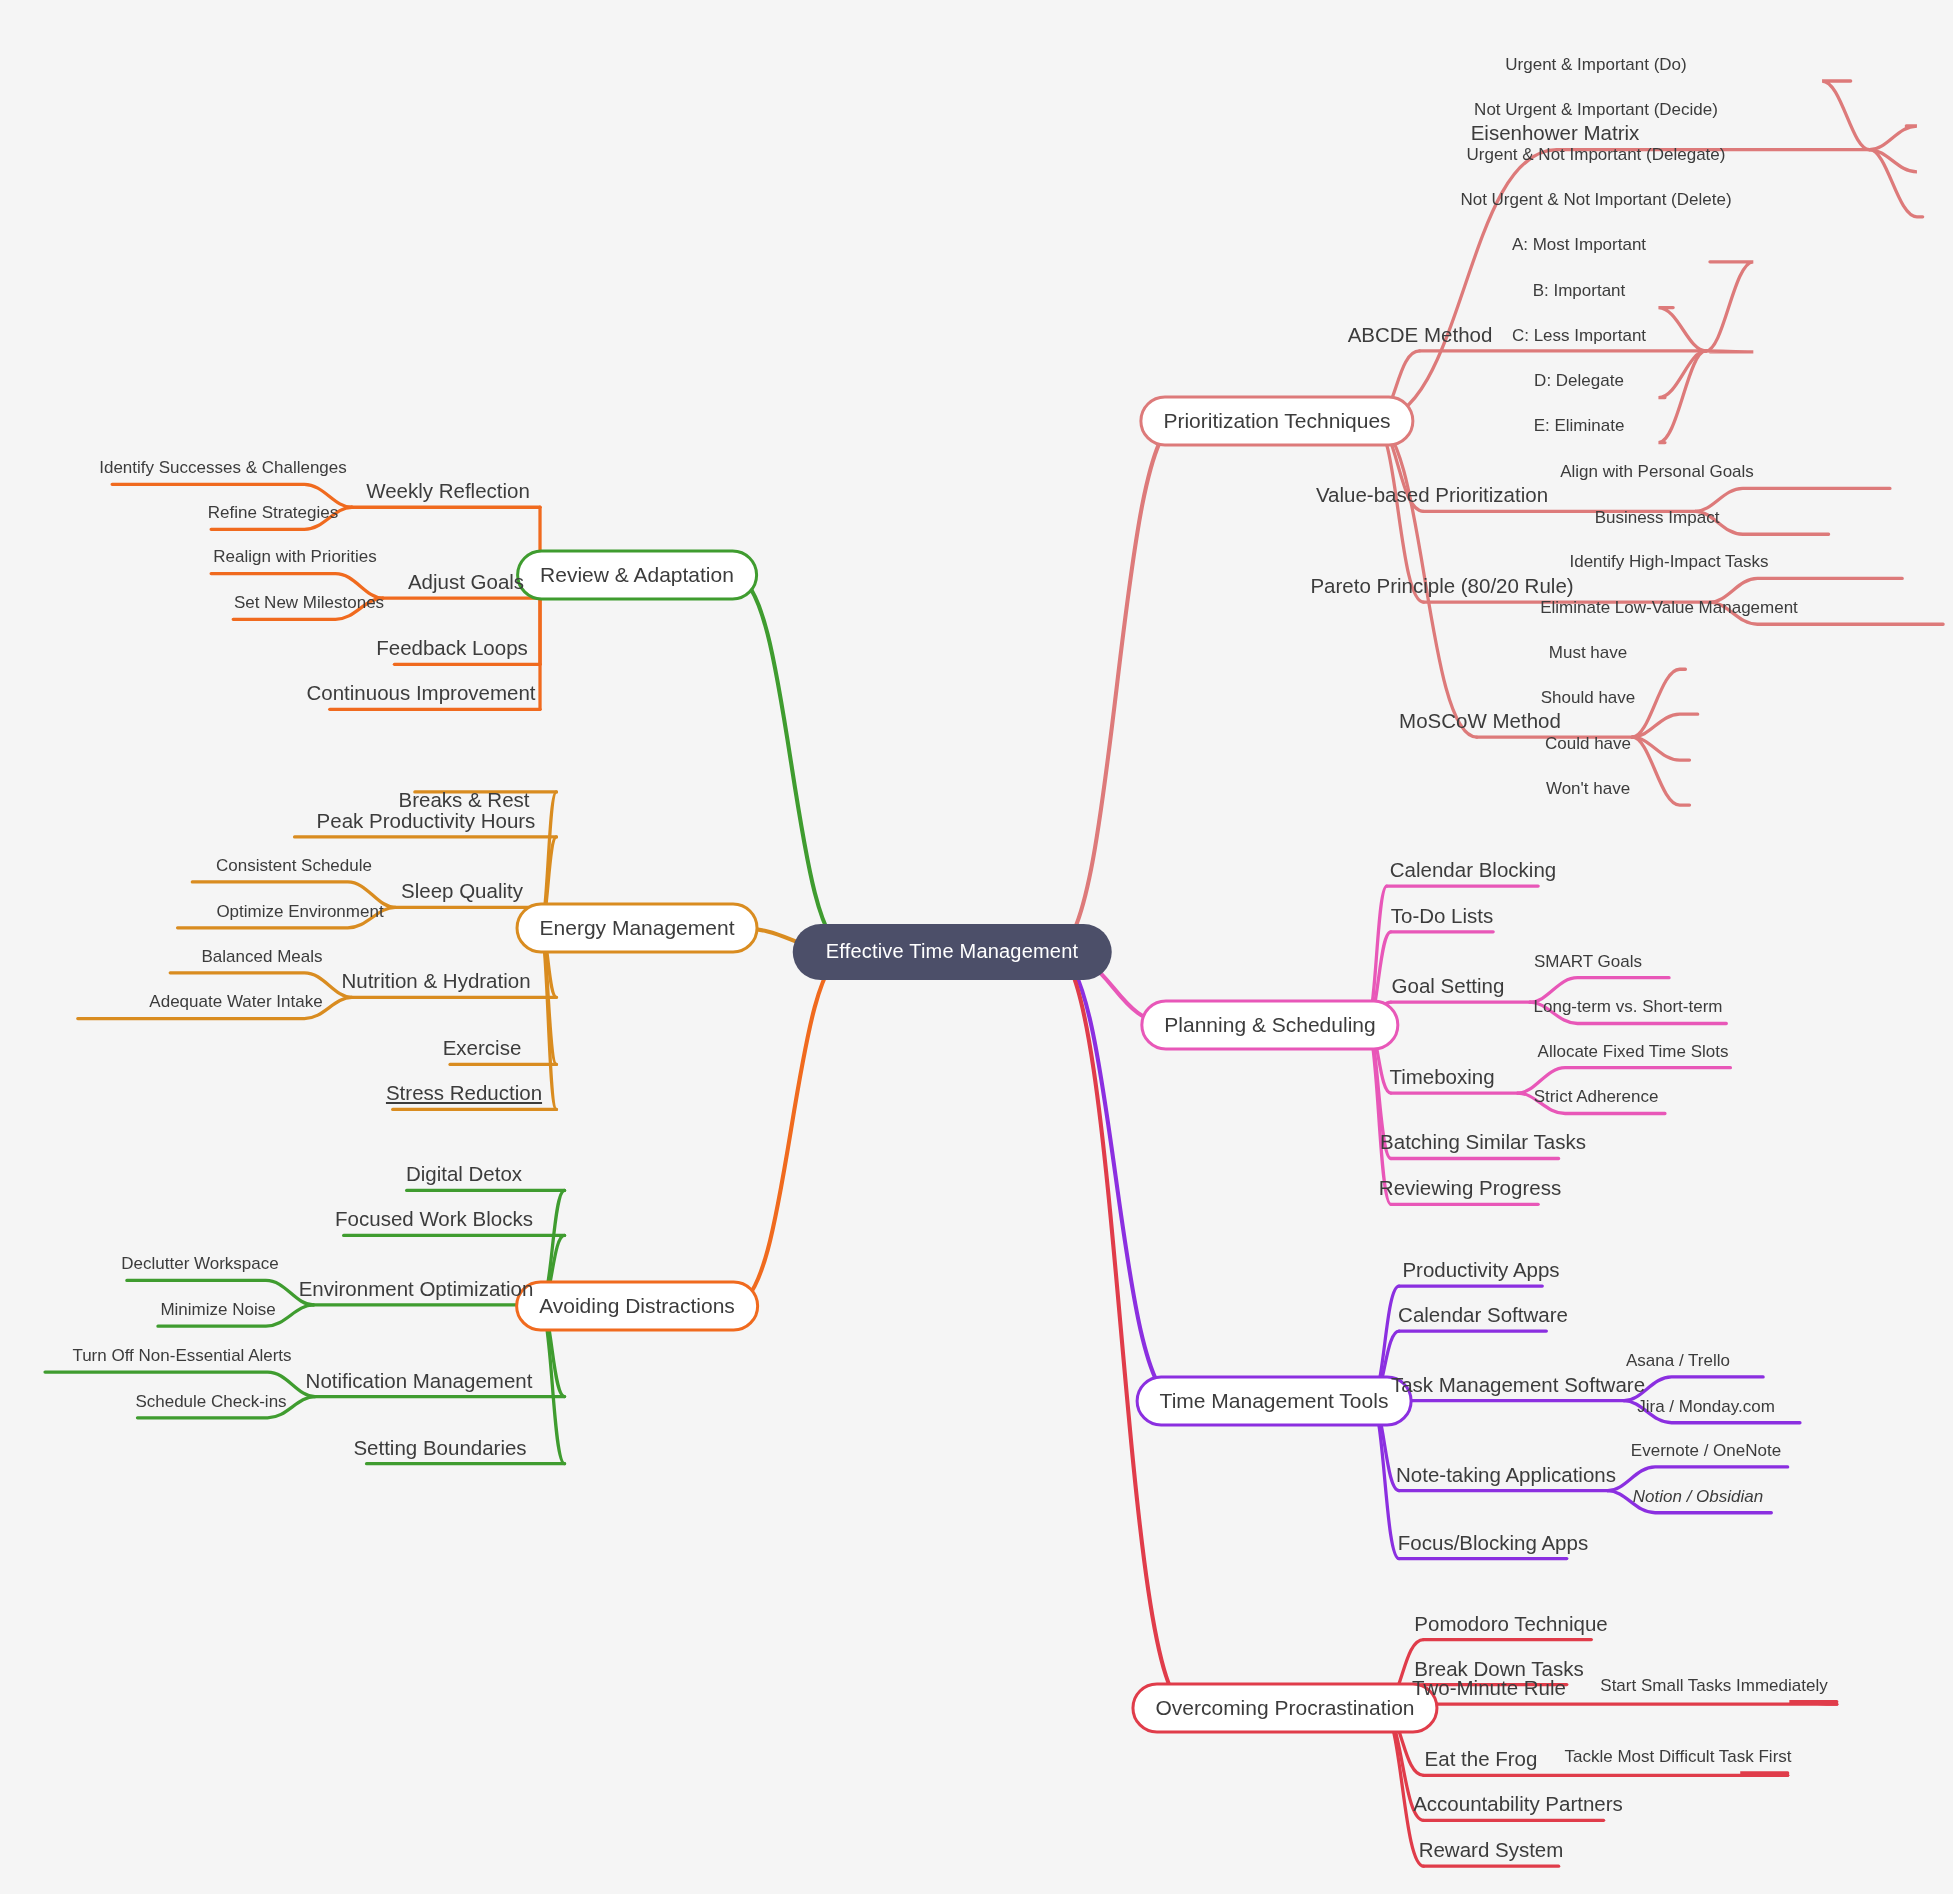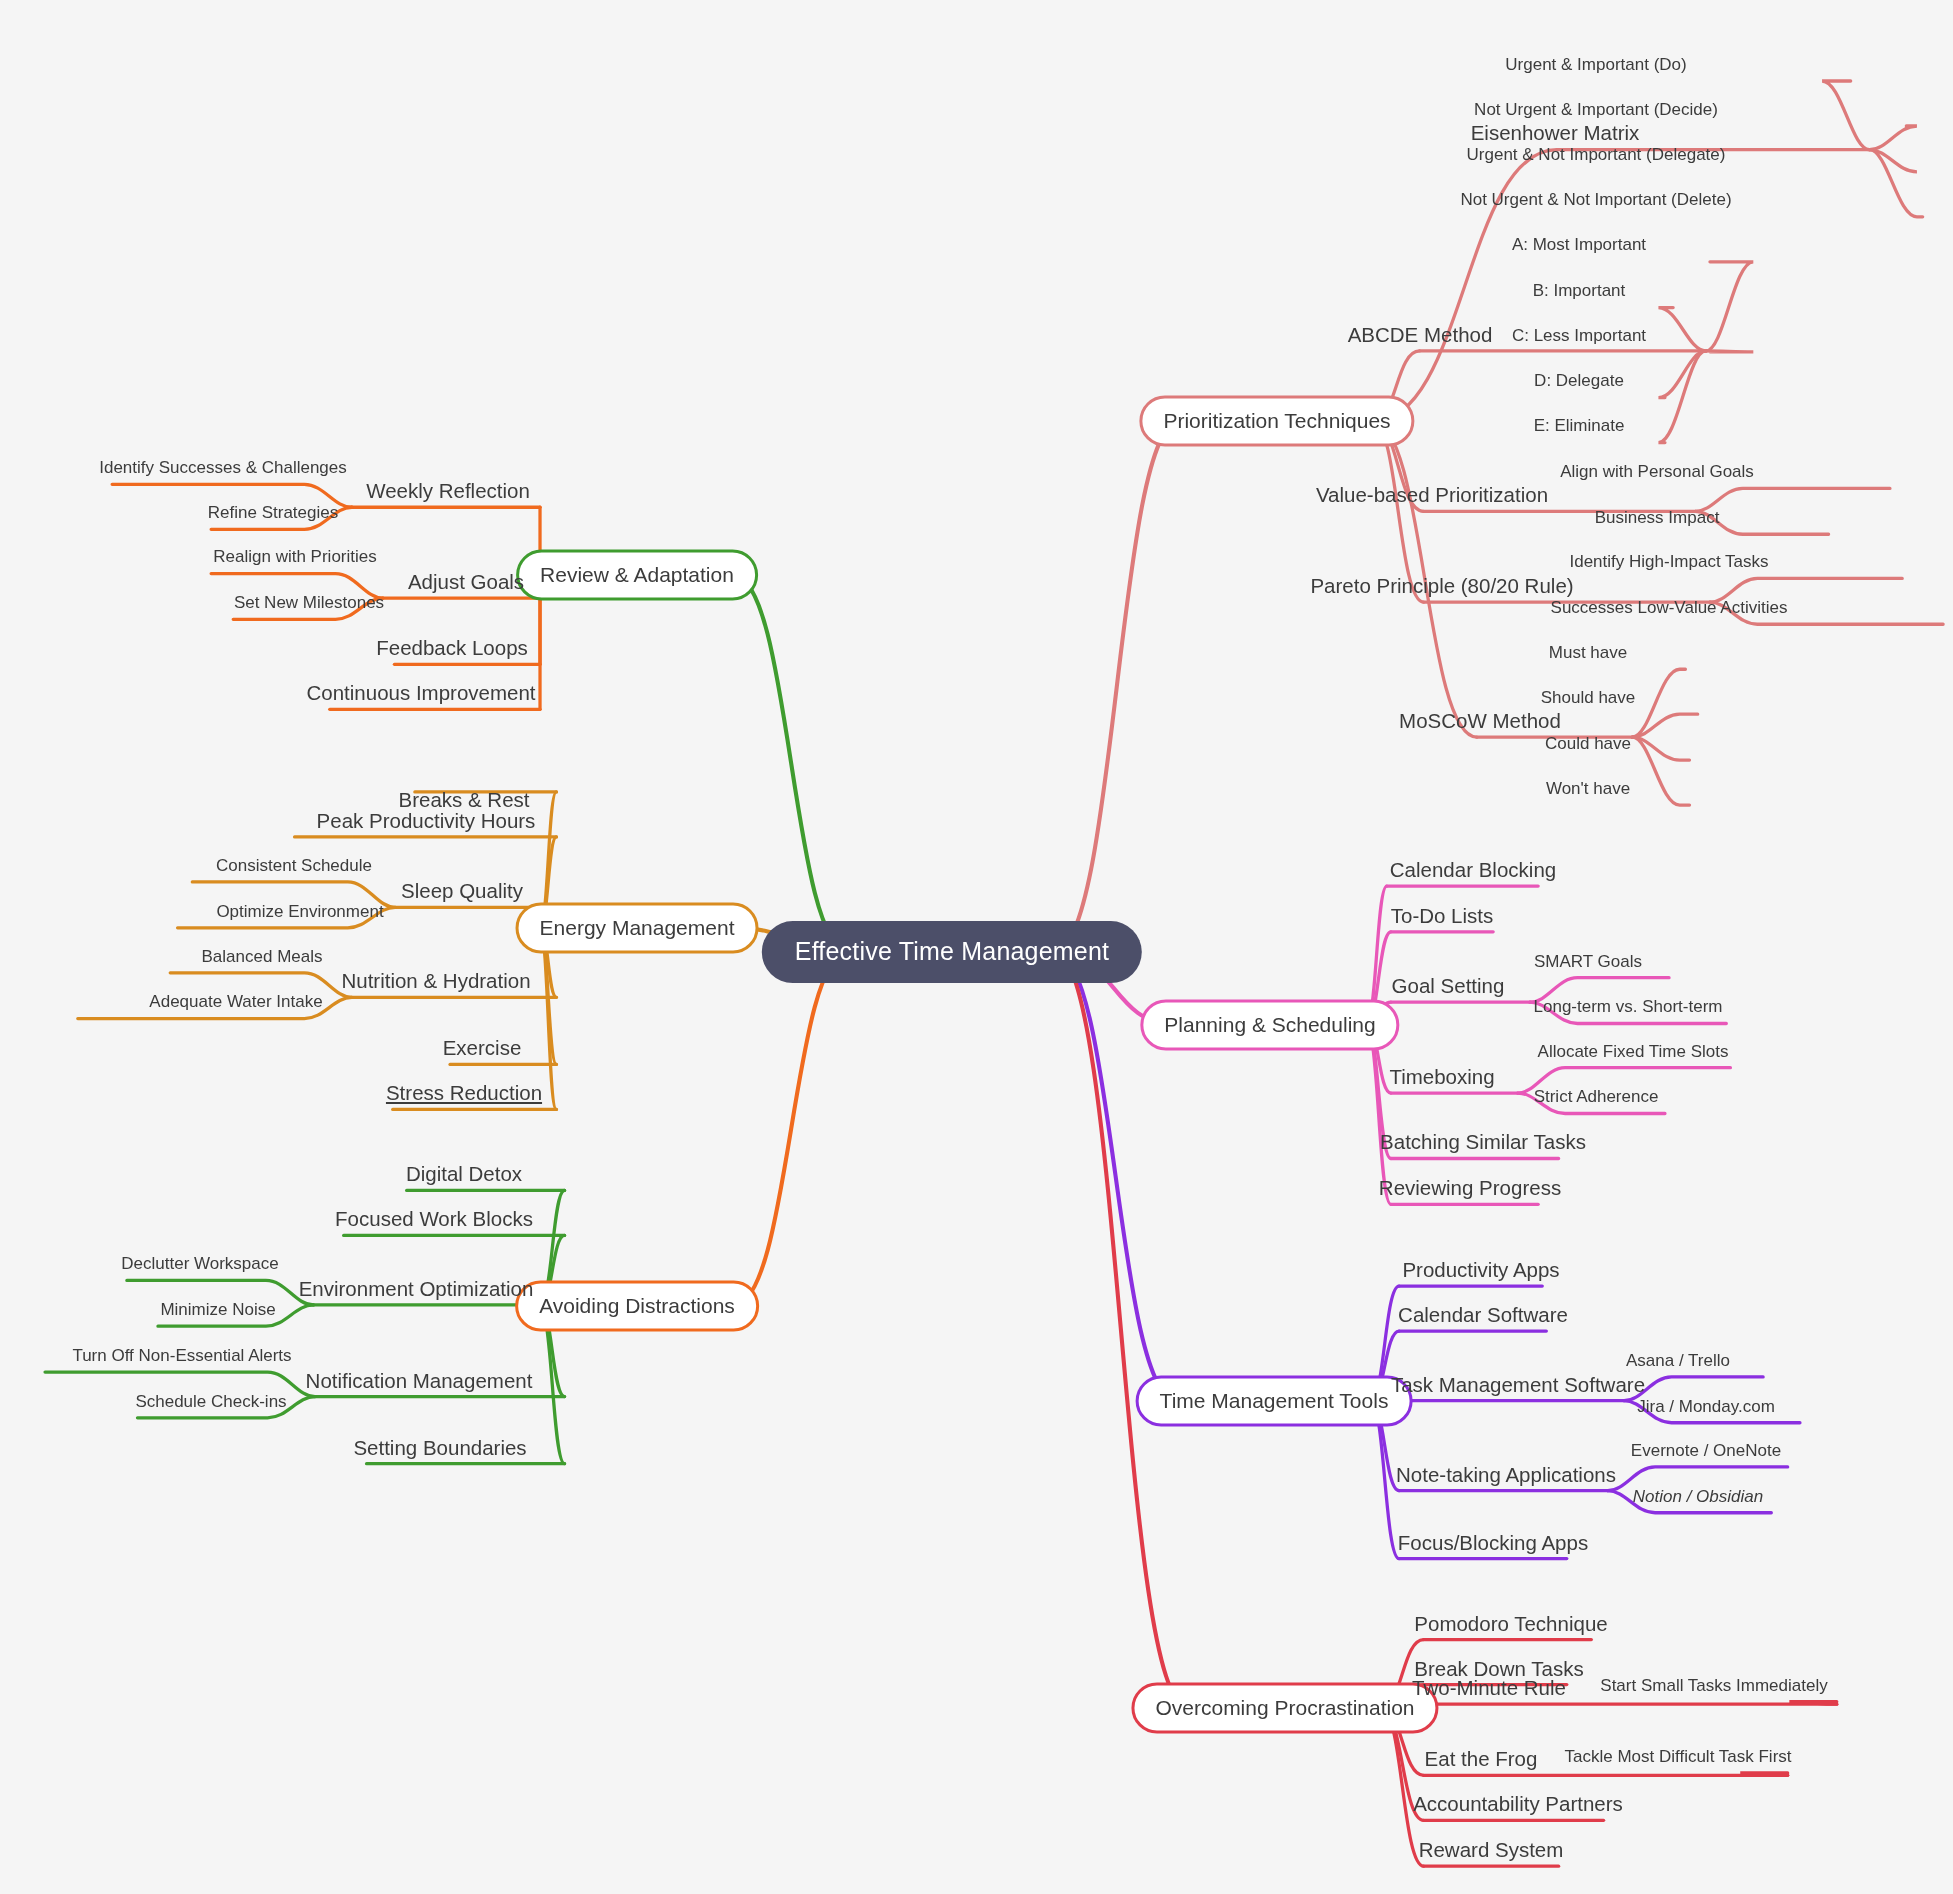--- a/index.html
+++ b/index.html
@@ -3,21 +3,21 @@
 <meta charset="utf-8">
 <style>
   html,body{margin:0;padding:0;background:#f5f5f5;}
   body{font-family:"Liberation Sans","DejaVu Sans",sans-serif;}
   #stage{position:relative;width:1953px;height:1894px;background:#f5f5f5;overflow:hidden;}
   #wires{position:absolute;inset:0;width:1953px;height:1894px;pointer-events:none;}
   .node{position:absolute;transform:translate(-50%,-50%);white-space:nowrap;}
 
   .root{
     background:#4c4f69;color:#ffffff;border-radius:31px;
-    padding:16.4px 33px;font-size:25px;letter-spacing:0.2px;
+    padding:16.4px 33px;font-size:20px;letter-spacing:0.2px;
   }
   .branch{
     background:#ffffff;border:3.3px solid #888;border-radius:28px;
     padding:10.6px 21px;font-size:21px;color:#3c3c3c;
   }
   .sub{font-size:20.5px;color:#3c3c3c;padding:0 1.6px;}
   .leaf{font-size:17px;color:#3c3c3c;padding:0 1.6px;}
 
   .b-red  {border-color:#dd7a7a;}
   .b-pink {border-color:#e857b8;}
@@ -165,21 +165,21 @@
       <div class="node leaf" style="left: 1579px; top: 245px;">A: Most Important</div>
       <div class="node leaf" style="left: 1579px; top: 291px;">B: Important</div>
       <div class="node leaf" style="left: 1579px; top: 336px;">C: Less Important</div>
       <div class="node leaf" style="left: 1579px; top: 381px;">D: Delegate</div>
       <div class="node leaf" style="left: 1579px; top: 426px;">E: Eliminate</div>
       <div class="node sub" style="left: 1432px; top: 495px;">Value-based Prioritization</div>
       <div class="node leaf" style="left: 1657px; top: 472px;">Align with Personal Goals</div>
       <div class="node leaf" style="left: 1657px; top: 518px;">Business Impact</div>
       <div class="node sub" style="left: 1442px; top: 586px;">Pareto Principle (80/20 Rule)</div>
       <div class="node leaf" style="left: 1669px; top: 562px;">Identify High-Impact Tasks</div>
-      <div class="node leaf" style="left: 1669px; top: 608px;">Successes Low-Value Activities</div>
+      <div class="node leaf" style="left: 1669px; top: 608px;">Eliminate Low-Value Management</div>
       <div class="node sub" style="left: 1480px; top: 721px;">MoSCoW Method</div>
       <div class="node leaf" style="left: 1588px; top: 653px;">Must have</div>
       <div class="node leaf" style="left: 1588px; top: 698px;">Should have</div>
       <div class="node leaf" style="left: 1588px; top: 744px;">Could have</div>
       <div class="node leaf" style="left: 1588px; top: 789px;">Won't have</div>
       <div class="node branch b-pink" style="left: 1270px; top: 1025px;">Planning &amp; Scheduling</div>
       <div class="node sub" style="left: 1473px; top: 870px;">Calendar Blocking</div>
       <div class="node sub" style="left: 1442px; top: 916px;">To-Do Lists</div>
       <div class="node sub" style="left: 1448px; top: 986px;">Goal Setting</div>
       <div class="node leaf" style="left: 1588px; top: 962px;">SMART Goals</div>

